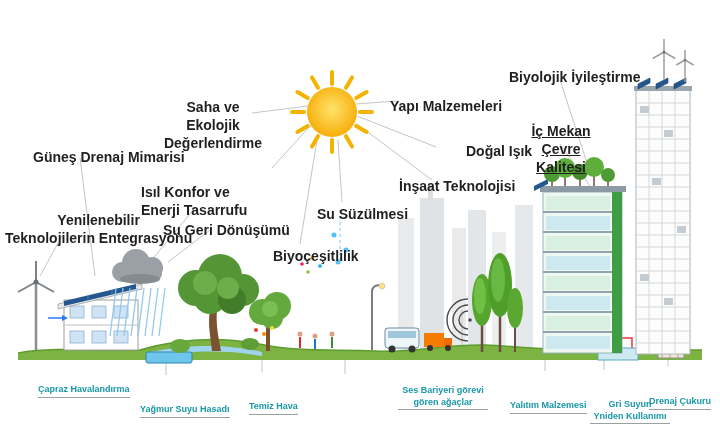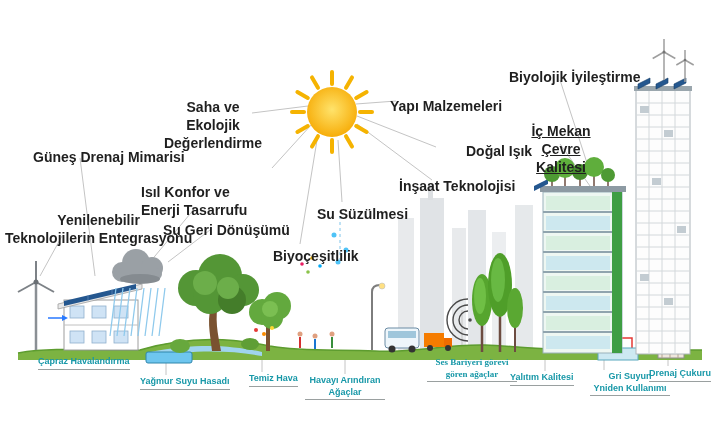--- a/index.html
+++ b/index.html
@@ -3,21 +3,21 @@
 <meta charset="utf-8">
 <style>
   html,body{margin:0;padding:0;background:#fff;}
   #stage{position:relative;width:720px;height:427px;background:#fff;overflow:hidden;
          font-family:"Liberation Sans",sans-serif;}
   #art{position:absolute;left:0;top:0;}
   .lbl{position:absolute;font-size:14px;font-weight:700;color:#1f1f1f;
        line-height:1.3;white-space:pre-line;}
   .c{text-align:center;}
   .teal{color:#1898a8;font-size:9px;}
-  .u{border-bottom:1px solid #9aa0a0;padding-bottom:1px;}
+  .u{border-bottom:1px solid #9aa0a0;padding-bottom:1px;margin-top:28px;}
   .inline{display:inline-block;}
 </style>
 </head>
 <body>
 
 <div id="stage">
 
 <svg id="art" width="720" height="427" viewBox="0 0 720 427">
   <defs>
     <radialGradient id="sg" cx="50%" cy="45%" r="60%">
@@ -334,22 +334,20 @@
 <div class="lbl" style="left:390px;top:97px;">Yapı Malzemeleri</div>
 <div class="lbl" style="left:434px;top:142px;margin-left:32px;">Doğal Işık</div>
 <div class="lbl" style="left:399px;top:177px;">İnşaat Teknolojisi</div>
 <div class="lbl" style="left:509px;top:68px;">Biyolojik İyileştirme</div>
 <div class="lbl c" style="left:522px;top:122px;width:78px;text-decoration:underline;">İç Mekan Çevre
 Kalitesi</div>
 
 <div class="lbl teal u inline" style="left:38px;top:356px;">Çapraz Havalandırma</div>
 <div class="lbl teal u inline" style="left:140px;top:376px;">Yağmur Suyu Hasadı</div>
 <div class="lbl teal u inline" style="left:249px;top:373px;">Temiz Hava</div>
-<div class="lbl teal c u" style="left:305px;top:375px;width:80px;">Havayı Arındıran
-Ağaçlar</div>
-<div class="lbl teal c u" style="left:427px;top:357px;width:90px;font-family:Liberation Serif, serif;">Ses Bariyeri görevi
+<div class="lbl teal c u" style="left:398px;top:357px;width:90px;">Ses Bariyeri görevi
 gören ağaçlar</div>
-<div class="lbl teal u inline" style="left:510px;top:372px;">Yalıtım Kalitesi</div>
+<div class="lbl teal u inline" style="left:510px;top:372px;">Yalıtım Malzemesi</div>
 <div class="lbl teal c u" style="left:590px;top:371px;width:80px;">Gri Suyun
 Yniden Kullanımı</div>
 <div class="lbl teal u inline" style="left:649px;top:368px;">Drenaj Çukuru</div>
 
 </div>
 
 </body></html>

